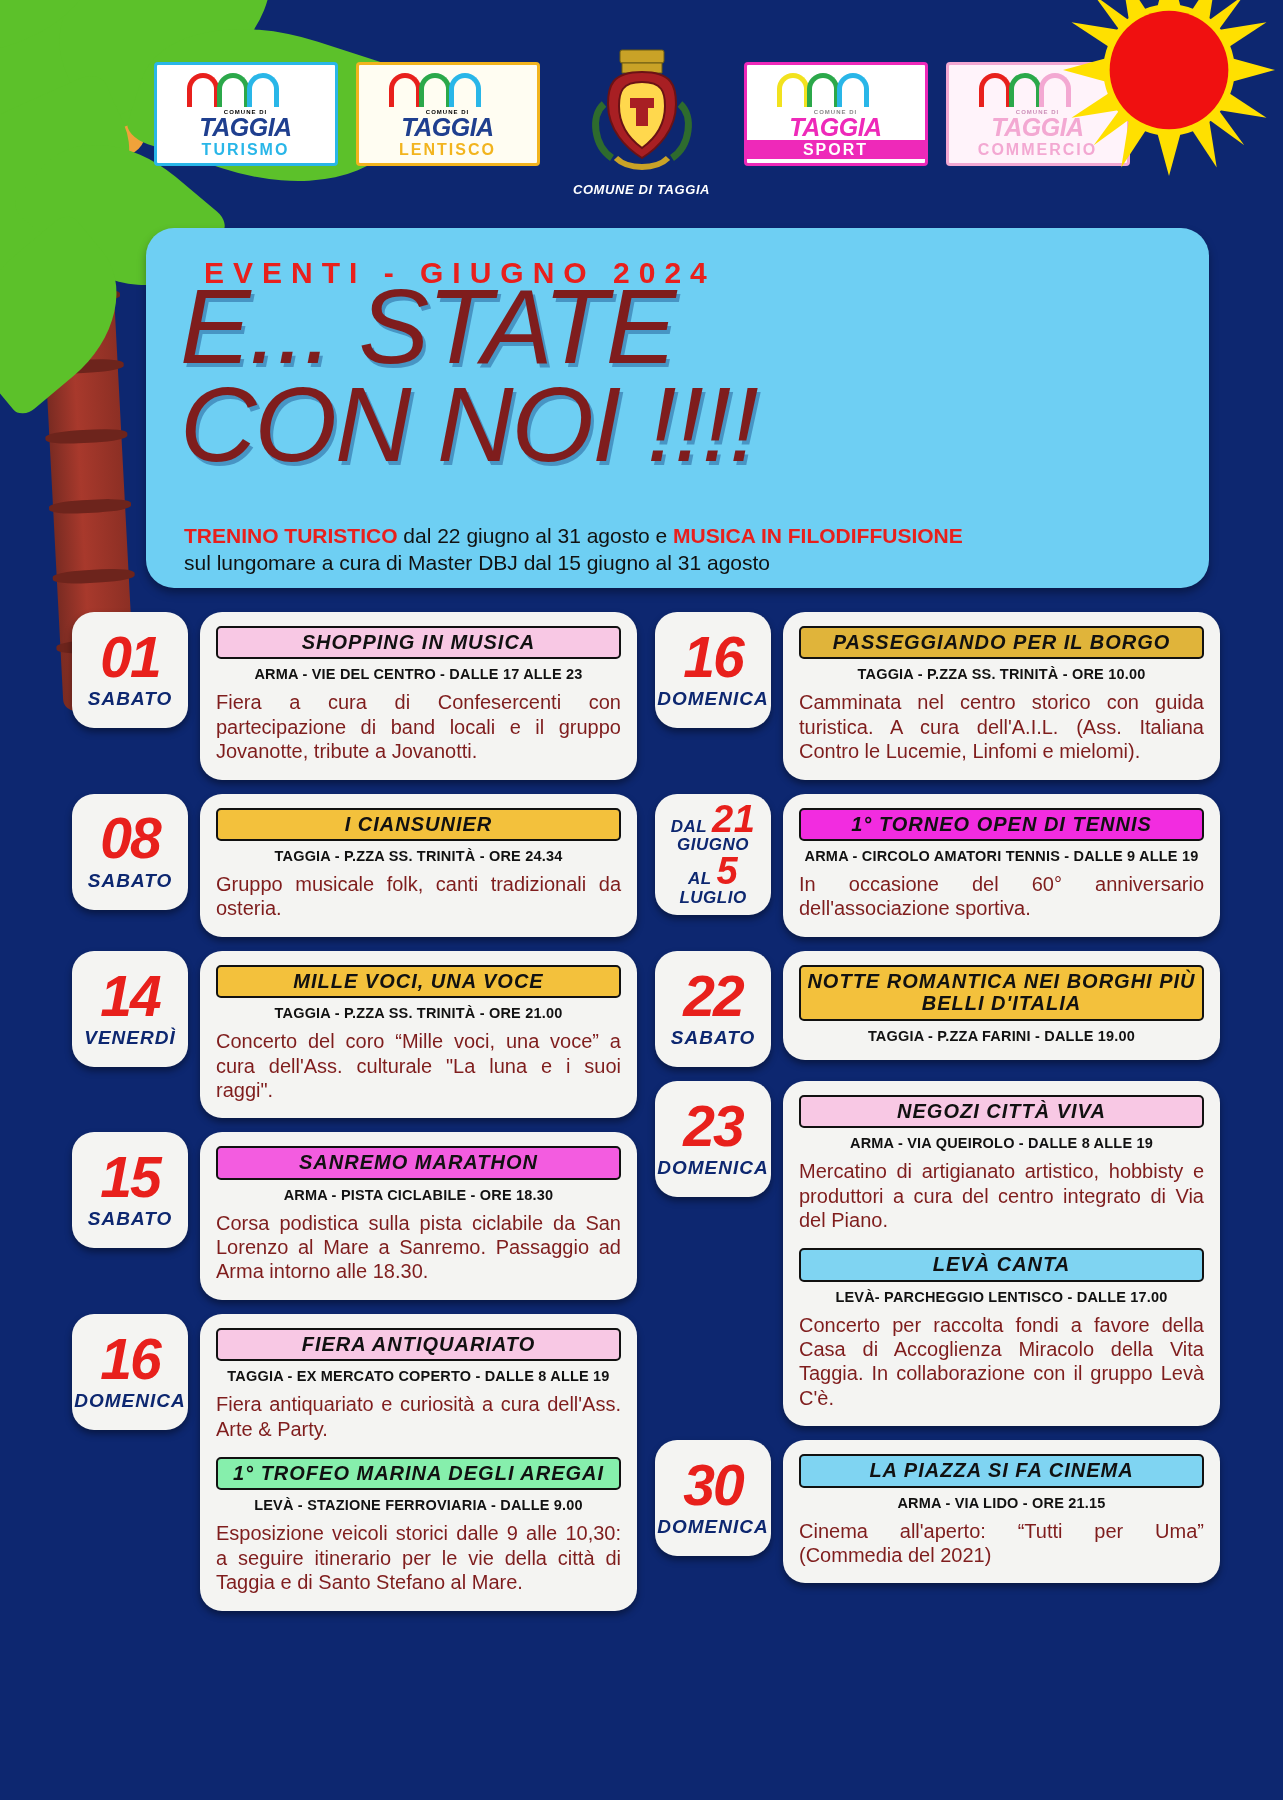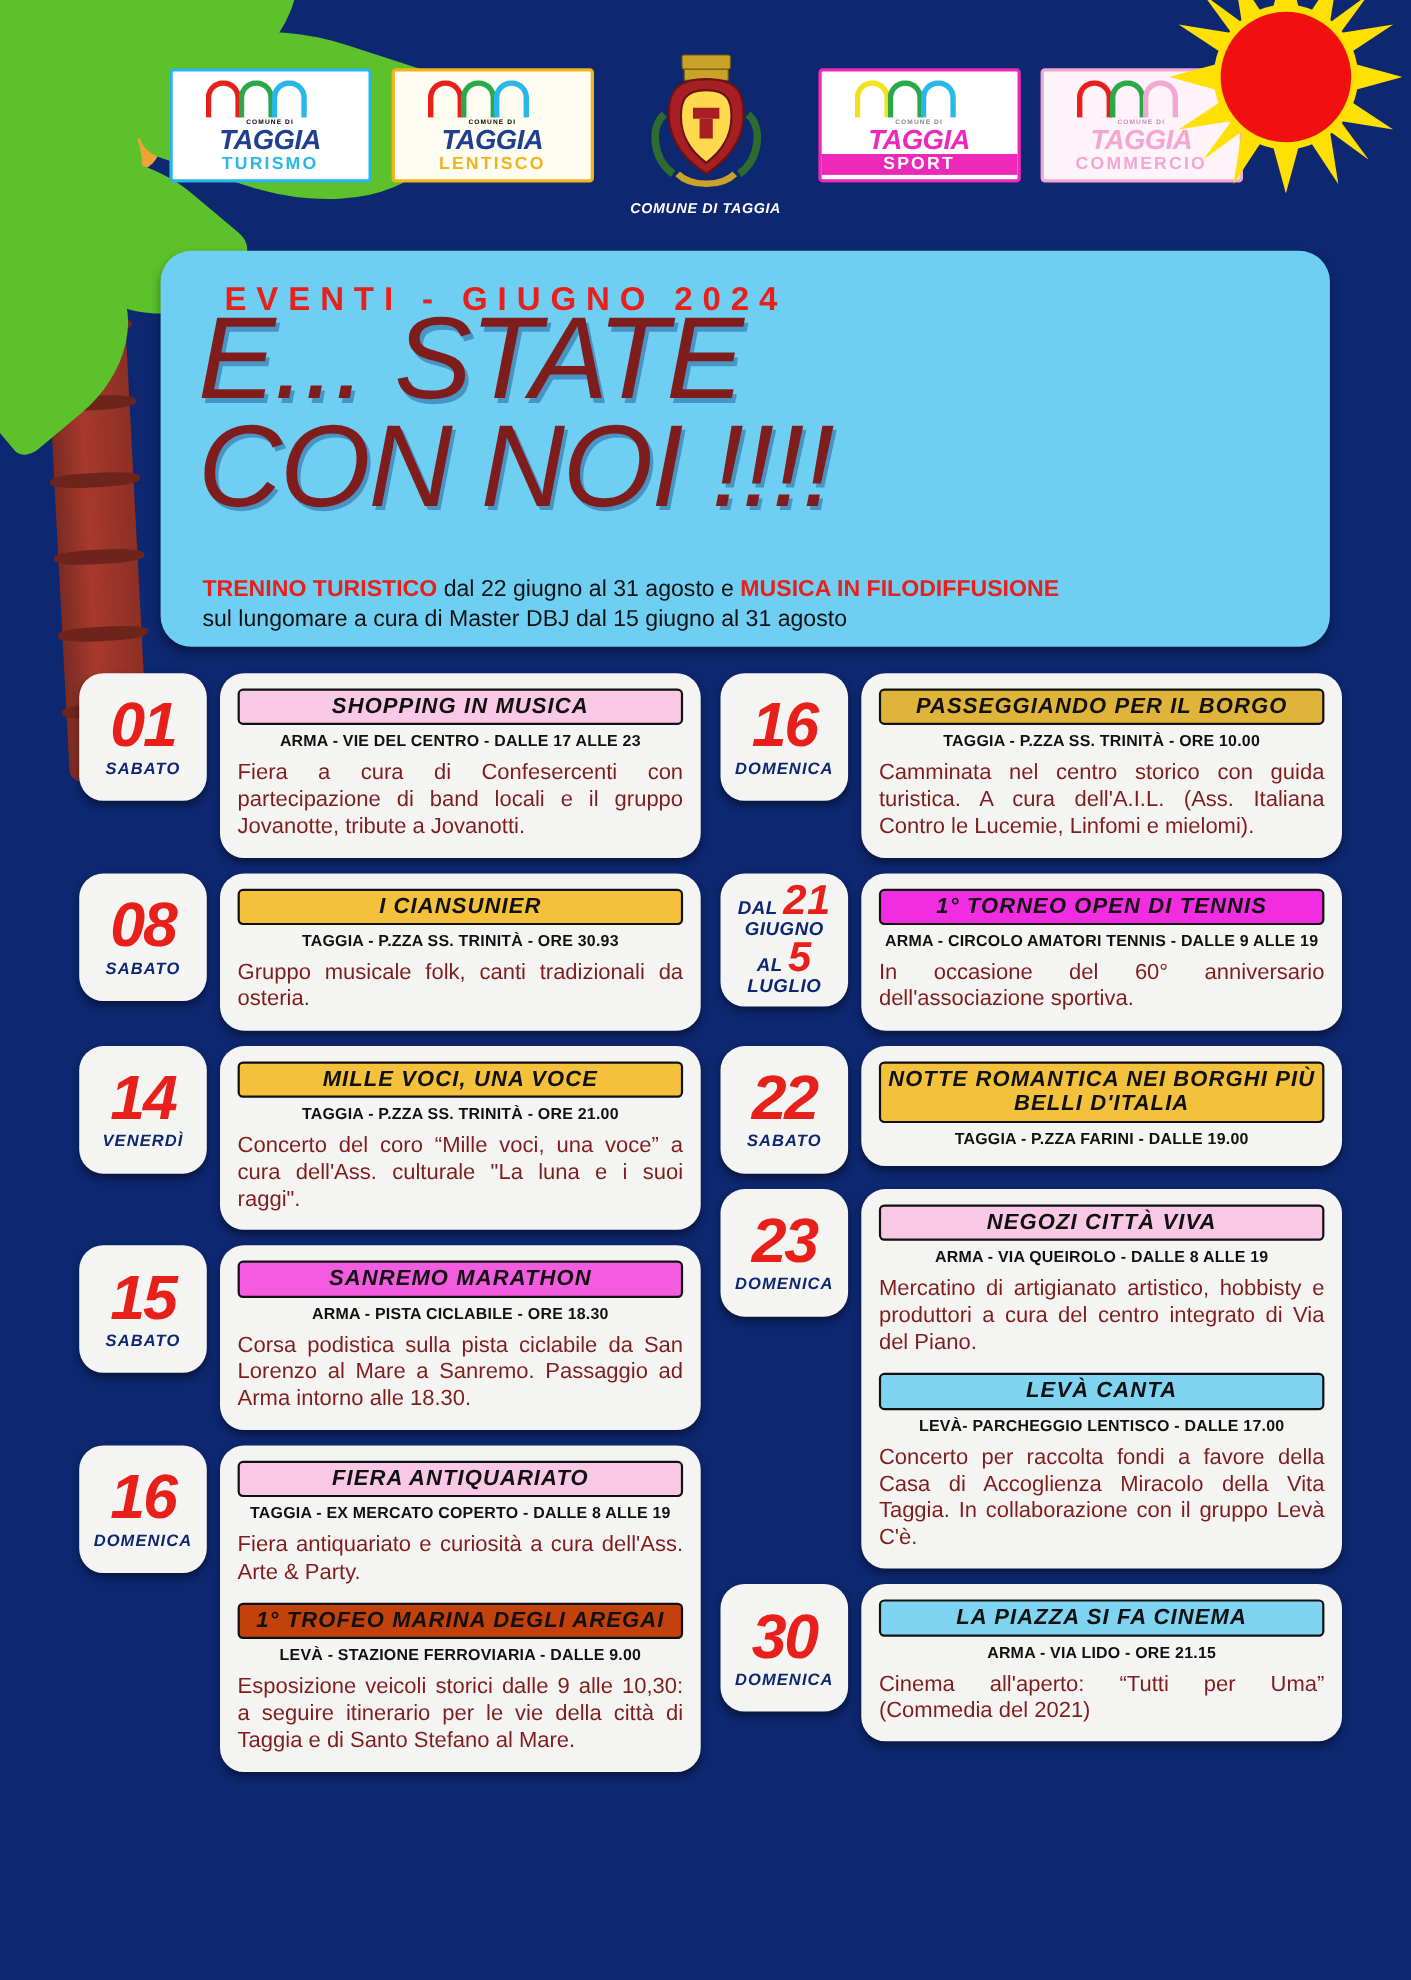--- a/index.html
+++ b/index.html
@@ -235,21 +235,21 @@
   .date-num {
     color: #e8201c;
     font-size: 57px;
     font-weight: bold;
     font-style: italic;
     line-height: 0.95;
     letter-spacing: -2px;
   }
   .date-day {
     color: #0d2770;
-    font-size: 15px;
+    font-size: 19px;
     font-weight: bold;
     font-style: italic;
     letter-spacing: 1px;
     margin-top: 4px;
   }
   .date-range {
     color: #0d2770;
     font-size: 17px;
     font-weight: bold;
     font-style: italic;
@@ -444,21 +444,21 @@
     </div>
 
     <div class="row">
       <div class="datebox">
         <div class="date-num">08</div>
         <div class="date-day">SABATO</div>
       </div>
       <div class="card">
         <div class="event">
           <div class="ev-title" style="background:#f3c13c;">I CIANSUNIER</div>
-          <div class="ev-meta">TAGGIA - P.ZZA SS. TRINITÀ - ORE 30.93</div>
+          <div class="ev-meta">TAGGIA - P.ZZA SS. TRINITÀ - ORE 24.34</div>
           <div class="ev-desc">Gruppo musicale folk, canti tradizionali da osteria.</div>
         </div>
       </div>
     </div>
 
     <div class="row">
       <div class="datebox">
         <div class="date-num">14</div>
         <div class="date-day">VENERDÌ</div>
       </div>
@@ -490,21 +490,21 @@
         <div class="date-num">16</div>
         <div class="date-day">DOMENICA</div>
       </div>
       <div class="card">
         <div class="event">
           <div class="ev-title" style="background:#f8c8e4;">FIERA ANTIQUARIATO</div>
           <div class="ev-meta">TAGGIA - EX MERCATO COPERTO - DALLE 8 ALLE 19</div>
           <div class="ev-desc">Fiera antiquariato e curiosità a cura dell'Ass. Arte &amp; Party.</div>
         </div>
         <div class="event">
-          <div class="ev-title" style="background:#c2410c;">1° TROFEO MARINA DEGLI AREGAI</div>
+          <div class="ev-title" style="background:#86efac;">1° TROFEO MARINA DEGLI AREGAI</div>
           <div class="ev-meta">LEVÀ - STAZIONE FERROVIARIA - DALLE 9.00</div>
           <div class="ev-desc">Esposizione veicoli storici dalle 9 alle 10,30: a seguire itinerario per le vie della città di Taggia e di Santo Stefano al Mare.</div>
         </div>
       </div>
     </div>
 
   </div>
 
   <div class="col">
 

